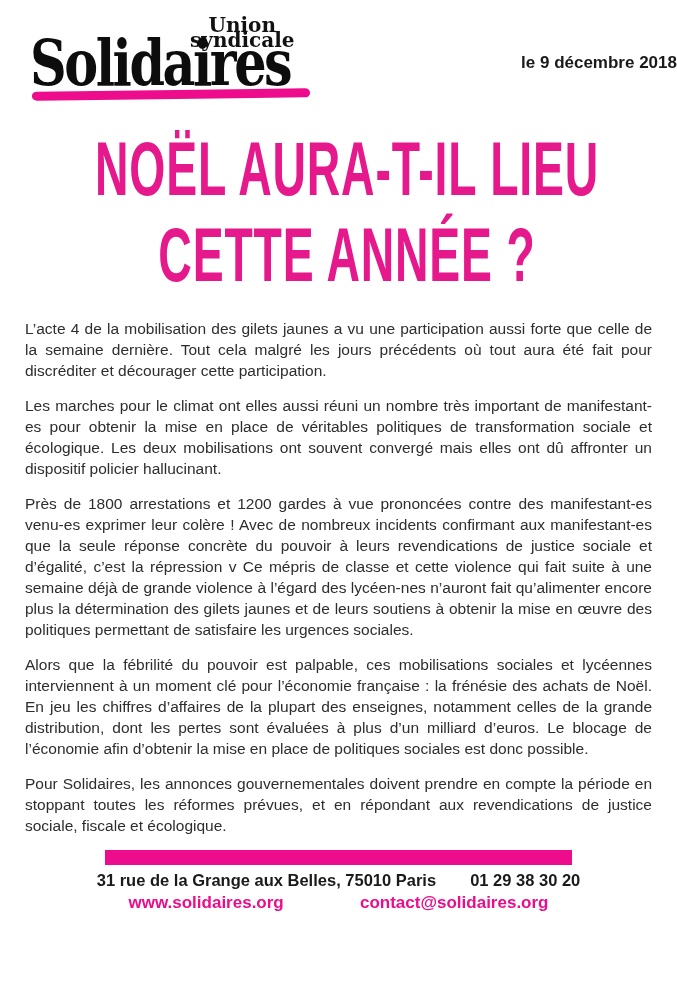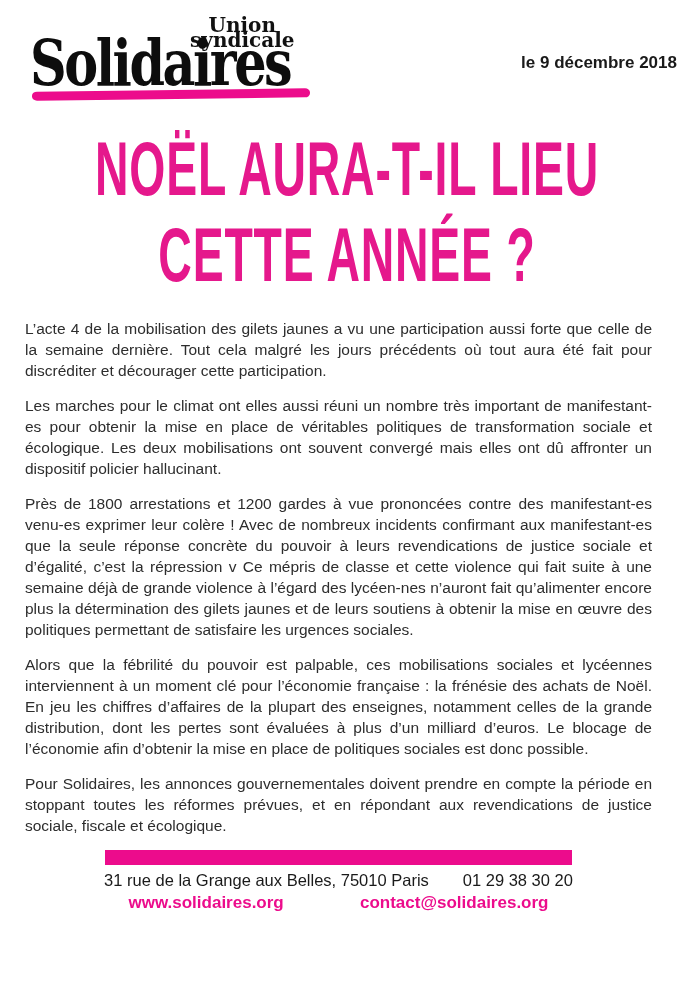--- a/index.html
+++ b/index.html
@@ -84,21 +84,21 @@
   
   .footer { margin-top: 7px; }
   .footer-bar {
     width: 467px; height: 15px;
     margin: 0 auto;
     background: var(--brand_pink);
   }
   .footer-content { width: 420px; margin: 4px auto 0; }
   .addr-line {
     display: flex; justify-content: center; gap: 34px;
-    font-weight: normal; font-size: 16.5px; line-height: 22px; color: #1a1a1a;
+    font-weight: bold; font-size: 16.5px; line-height: 22px; color: #1a1a1a;
     white-space: nowrap;
   }
   .links-line {
     display: flex; justify-content: space-between;
     font-weight: bold; font-size: 17px; line-height: 22px;
     color: var(--brand_pink);
     margin-top: 1px;
   }
 </style>
 </head>

